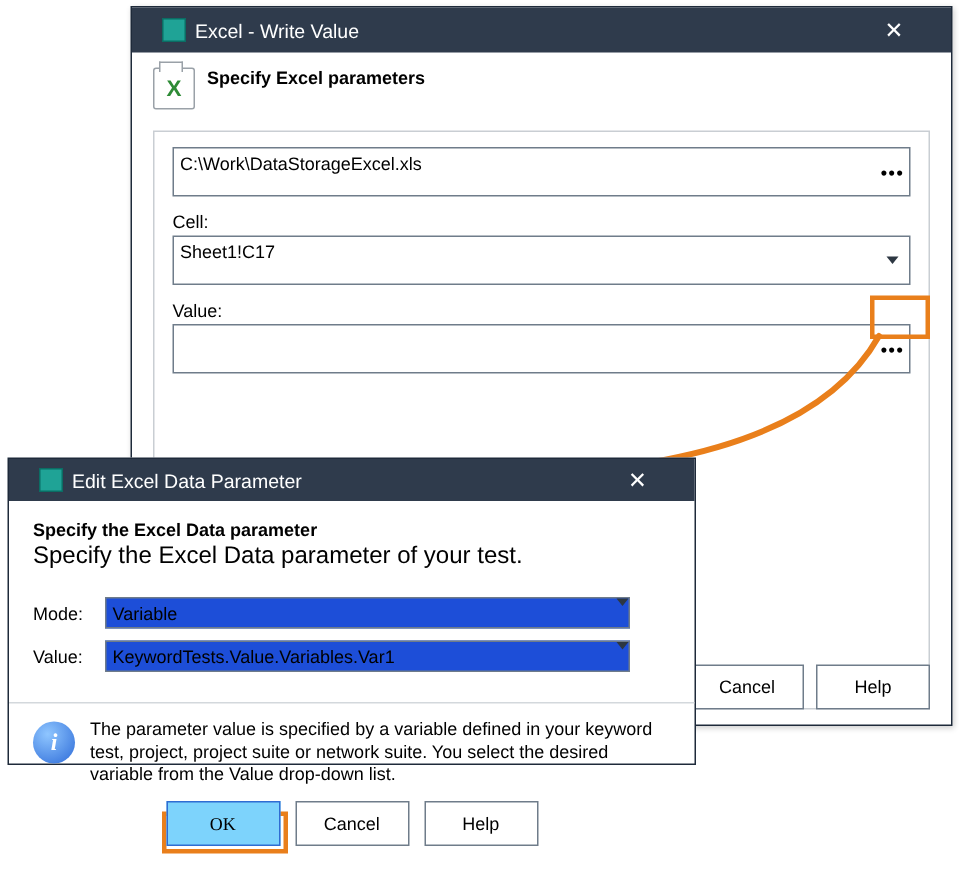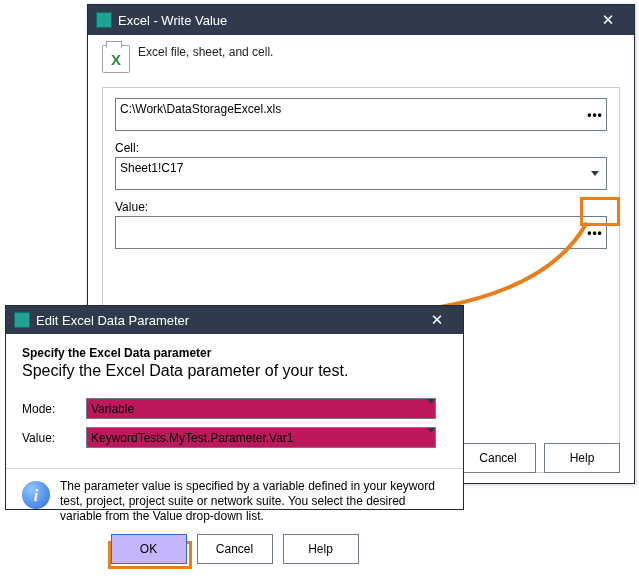--- a/index.html
+++ b/index.html
@@ -23,21 +23,21 @@
     top: 4px;
     width: 548px;
     height: 480px;
   }
   .titlebar {
     height: 30px;
     background: #2f3b4c;
     color: #fff;
     display: flex;
     align-items: center;
-    padding: 0 8px;
+    padding: 0 20px;
   }
   .titlebar .icon-slot {
     width: 16px; height: 16px;
     margin-right: 6px;
     background: #1fa396;
     border: 1px solid #0b6d64;
     position: relative;
   }
   .titlebar .title-text { flex: 1; font-size: 13px; }
   .titlebar .close-x {
@@ -145,29 +145,28 @@
     z-index: 10;
   }
   .sub-dialog .titlebar { height: 28px; }
   .sub-body { padding: 12px 16px 10px; position: relative; height: calc(100% - 28px); }
   .sub-body .dlg-title { font-weight: bold; font-size: 12px; margin-bottom: 2px; }
   .sub-body .dlg-sub   { font-size: 16px; margin-bottom: 18px; }
   .sub-field-row {
     display: flex;
     align-items: center;
     margin-bottom: 8px;
-    gap: 16px;
   }
   .sub-field-label { width: 48px; font-size: 12px; }
   .sub-field-input {
     flex: 1;
     display: flex;
     border: 1px solid #6f7c8a;
     height: 21px;
-    background: #be185d;
+    background: #1d4ed8;
   }
   .sub-field-input .text-area {
     flex: 1;
     padding: 2px 4px;
     font-size: 12px;
     line-height: 16px;
     white-space: nowrap; overflow: hidden;
   }
 
   .divider { border-top: 1px solid #d3d8dc; margin: 20px -16px 10px; }
@@ -192,42 +191,43 @@
   }
 
   .sub-footer-buttons {
     display: flex;
     gap: 10px;
     justify-content: center;
     margin-top: 10px;
   }
   .btn.primary {
     border: 1px solid #2f6cd2;
-    background: #c4b5fd;
+    background: #7dd3fc;
+    font-family: Liberation Serif, serif;
   }
 
   .arrow-svg {
     position: absolute;
     pointer-events: none;
     z-index: 5;
   }
 </style>
 </head>
 <body>
 
 <div class="window main-window">
   <div class="titlebar">
     <div class="icon-slot"></div>
     <div class="title-text">Excel - Write Value</div>
     <div class="close-x">✕</div>
   </div>
   <div class="header-section">
     <div class="header-icon">X</div>
     <div class="header-texts">
-      <div class="sub">Excel file, sheet, and cell.</div>
+      <div class="bold">Specify Excel parameters</div>
     </div>
   </div>
   <div class="fields-box">
     <div class="field-row">
       <div class="field-input">
         <div class="text-area">C:\Work\DataStorageExcel.xls</div>
         <div class="right-btn ellipsis-btn">•••</div>
       </div>
     </div>
     <div class="field-row">
@@ -277,21 +277,21 @@
       <div class="sub-field-input" style="max-width: 350px;">
         <div class="text-area">Variable</div>
         <div class="right-btn">
             <div class="chevron-down"></div>
           </div>
       </div>
     </div>
     <div class="sub-field-row">
       <div class="sub-field-label">Value:</div>
       <div class="sub-field-input" style="max-width: 350px;">
-        <div class="text-area">KeywordTests.MyTest.Parameter.Var1</div>
+        <div class="text-area">KeywordTests.Value.Variables.Var1</div>
         <div class="right-btn">
             <div class="chevron-down"></div>
           </div>
       </div>
     </div>
 
     <div class="divider"></div>
 
     <div class="info-row">
       <div class="info-icon">i</div>

